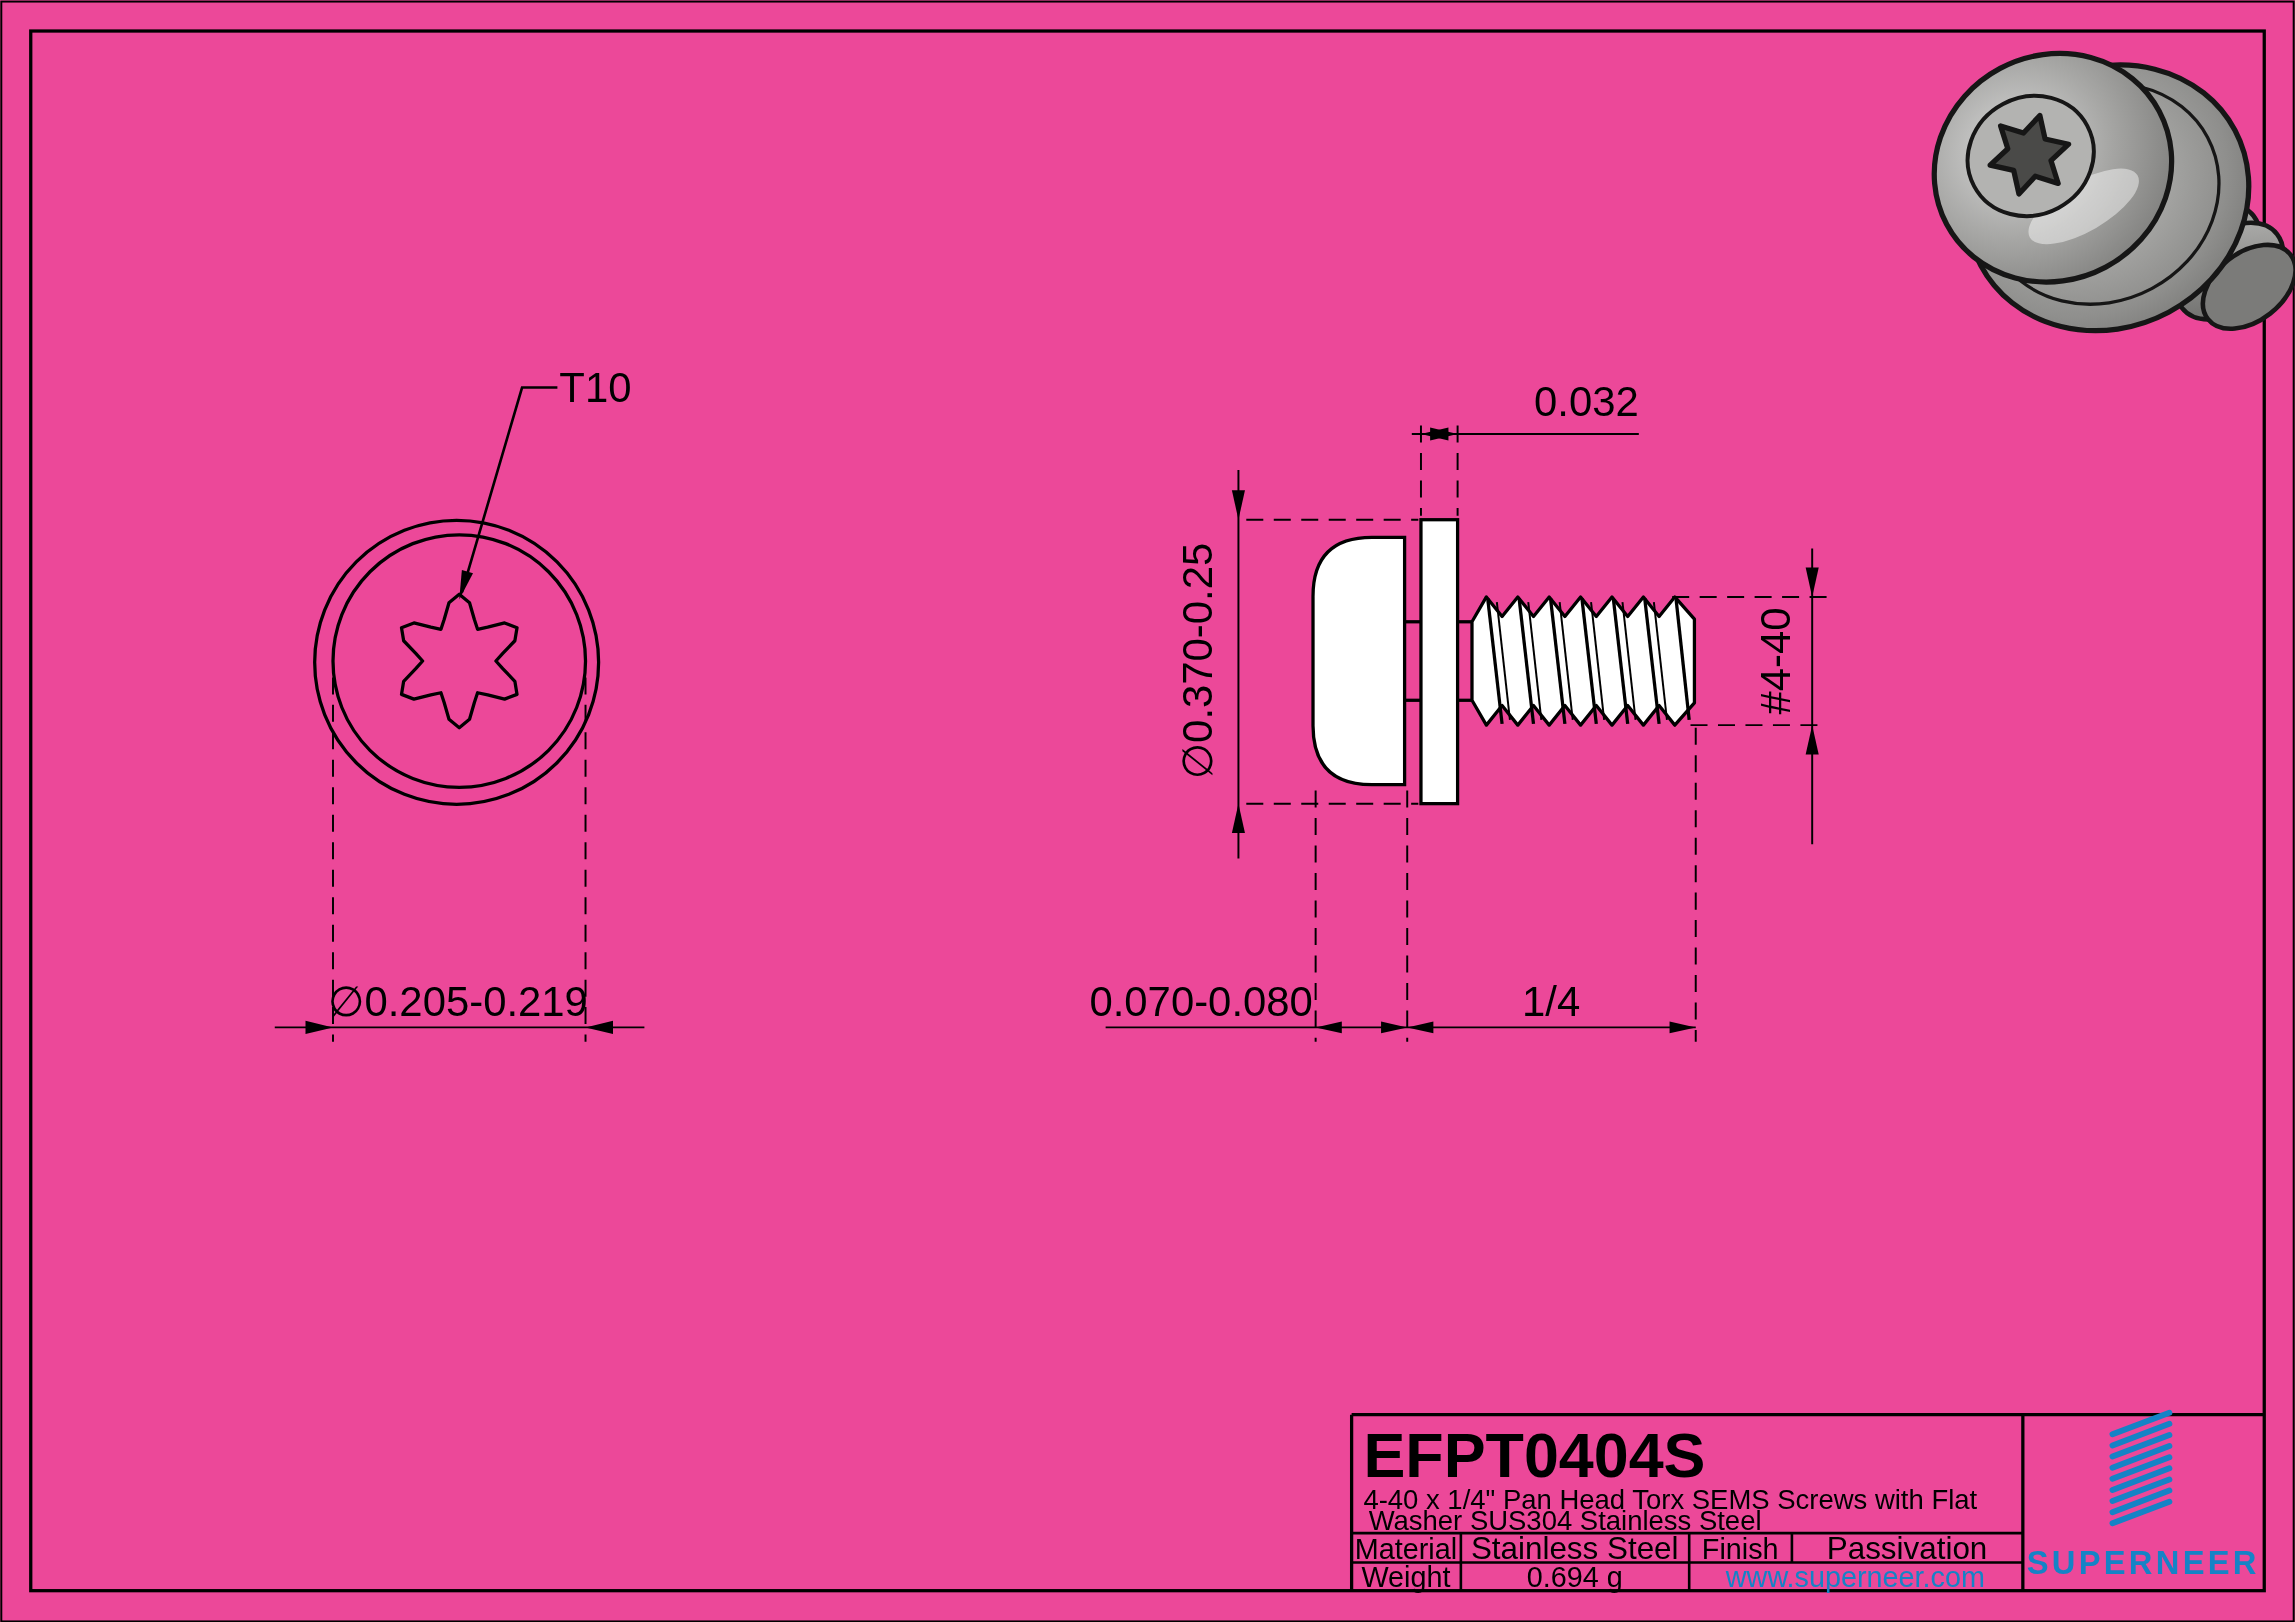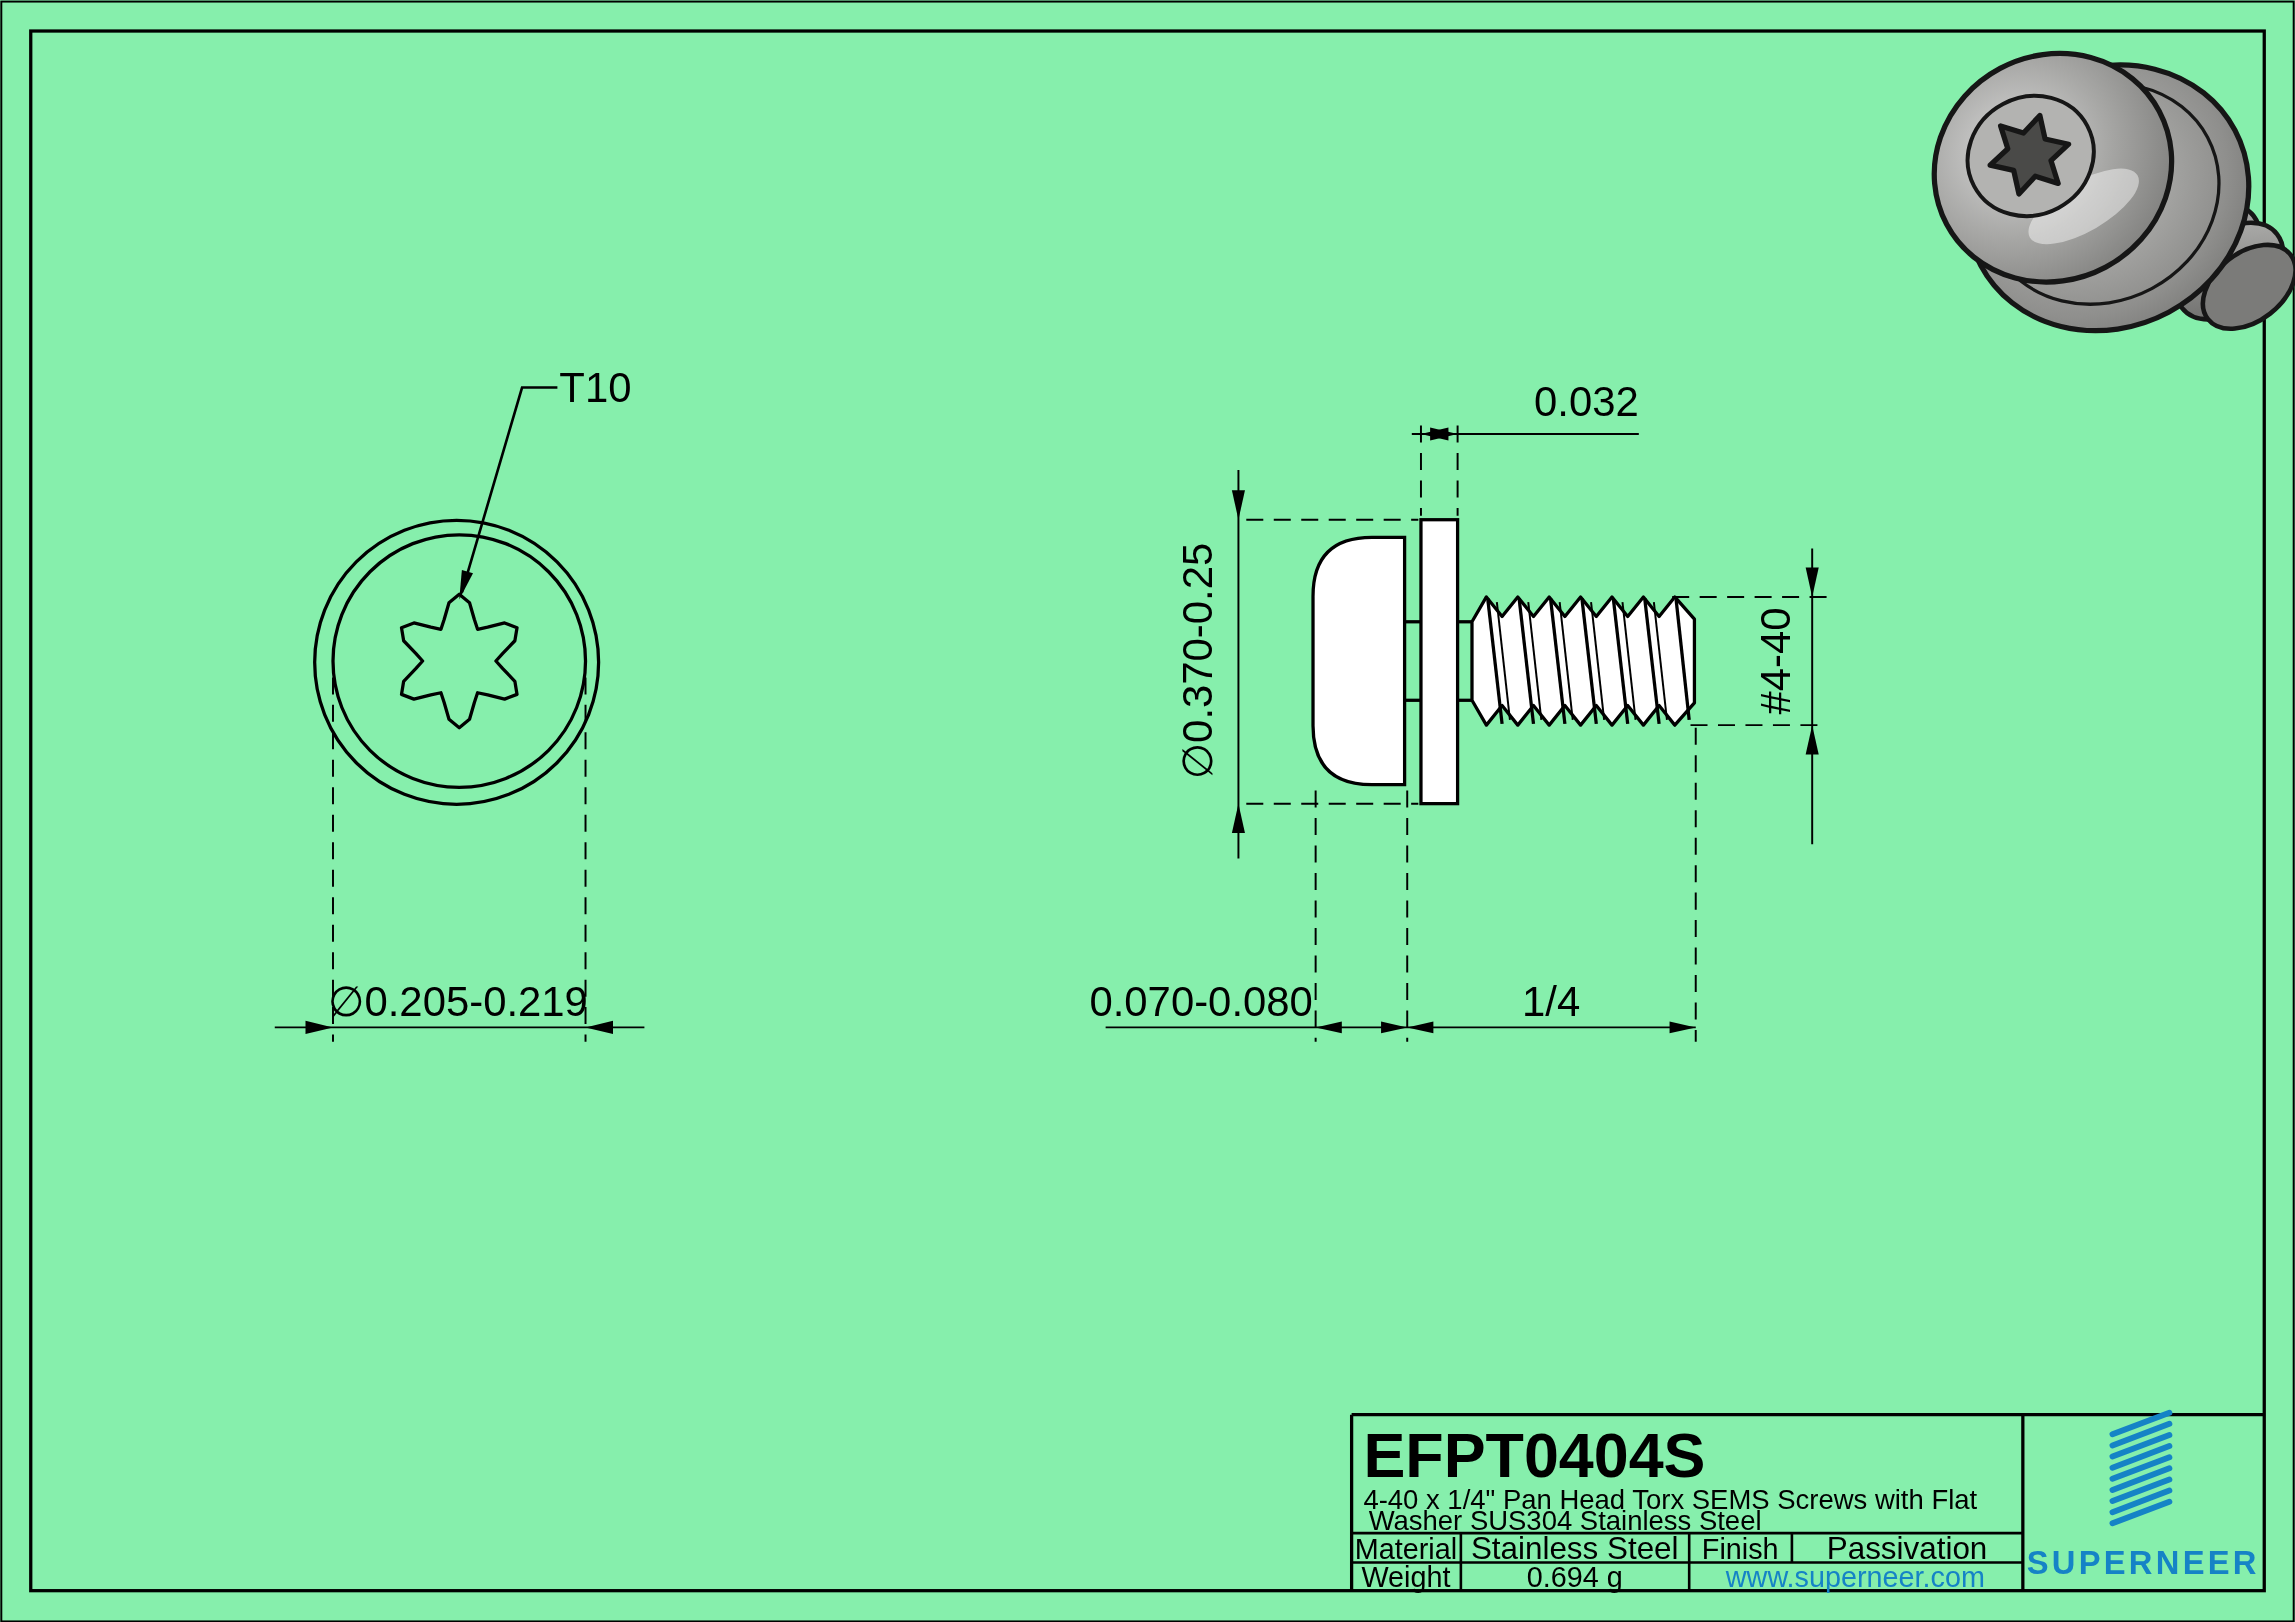--- a/index.html
+++ b/index.html
@@ -1,16 +1,16 @@
 <!DOCTYPE html>
 <html style="font-size:10.5px"><head>
 <meta charset="utf-8">
 <style>
   html,body{margin:0;padding:0;background:#ffffff;}
-  .page{position:relative;width:2295px;height:1623px;background:#86efac;overflow:hidden;
+  .page{position:relative;width:2295px;height:1623px;background:#ec4899;overflow:hidden;
         font-family:"Liberation Sans","DejaVu Sans",sans-serif;}
   svg text{font-family:"Liberation Sans","DejaVu Sans",sans-serif;fill:#000000;}
   .dimtxt{font-size:64px;}
   .blocklabel{font-size:44px;}
   .blockvalue{font-size:48px;}
   .partnum{font-size:96px;font-weight:bold;}
   .desc{font-size:42px;}
   .brand{font-size:50px;font-weight:bold;letter-spacing:5px;}
   .website{font-size:44px;}
 </style>

